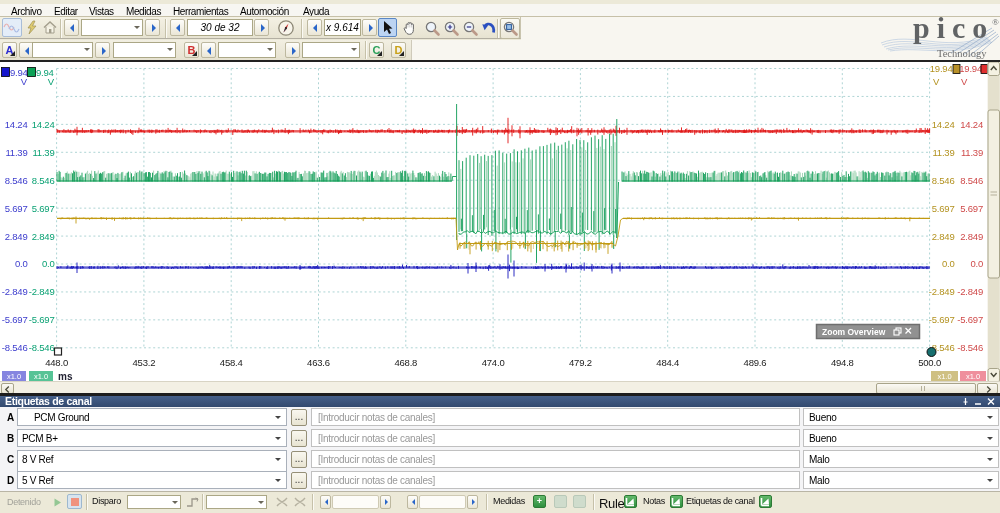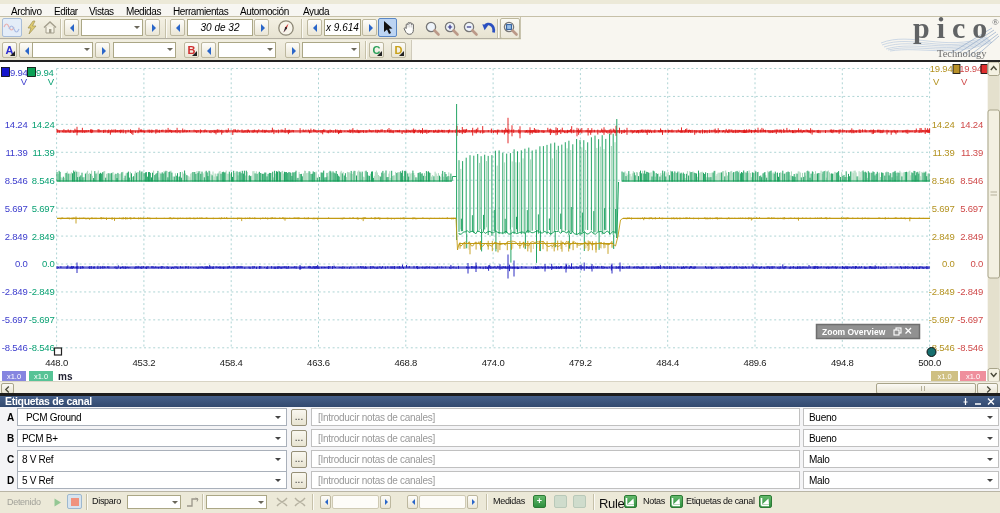--- a/index.html
+++ b/index.html
@@ -320,21 +320,21 @@
   <span style="position:absolute;left:5px;top:-1px">Etiquetas de canal</span>
   <svg style="position:absolute;left:962px;top:1px" width="36" height="9" viewBox="0 0 36 9">
     <path d="M3.5 1 v4 M1.5 5 h4 M3.5 5 v3" stroke="#fff" stroke-width="1.2" fill="none"></path>
     <path d="M13 7 h6" stroke="#fff" stroke-width="1.5"></path>
     <path d="M26 1.5 l6 6 M32 1.5 l-6 6" stroke="#fff" stroke-width="1.4"></path>
   </svg>
 </div>
 <div id="panelbody" class="abs">
     <div class="prow" style="top:0px">
 <b>A</b>
-<div class="pfield" style="left:17px;top:1px;width:270px;height:18px;line-height:17px"><span style="margin-left:8px">PCM Ground</span><span class="da"></span></div>
+<div class="pfield" style="left:17px;top:1px;width:270px;height:18px;line-height:17px"><span style="margin-left:16px">PCM Ground</span><span class="da"></span></div>
 <div class="dots" style="left:291px;top:2px">...</div>
 <div class="pfield" style="left:311px;top:1px;width:489px;height:18px;line-height:17px;border-color:#c0c0c0;color:#999"><span style="margin-left:6px">[Introducir notas de canales]</span></div>
 <div class="pfield" style="left:803px;top:1px;width:196px;height:18px;line-height:17px;border-color:#c0c0c0"><span style="margin-left:5px">Bueno</span><span class="da"></span></div>
 </div>
     <div class="prow" style="top:21px">
 <b>B</b>
 <div class="pfield" style="left:17px;top:1px;width:270px;height:18px;line-height:17px"><span style="margin-left:4px">PCM B+</span><span class="da"></span></div>
 <div class="dots" style="left:291px;top:2px">...</div>
 <div class="pfield" style="left:311px;top:1px;width:489px;height:18px;line-height:17px;border-color:#c0c0c0;color:#999"><span style="margin-left:6px">[Introducir notas de canales]</span></div>
 <div class="pfield" style="left:803px;top:1px;width:196px;height:18px;line-height:17px;border-color:#c0c0c0"><span style="margin-left:5px">Bueno</span><span class="da"></span></div>

